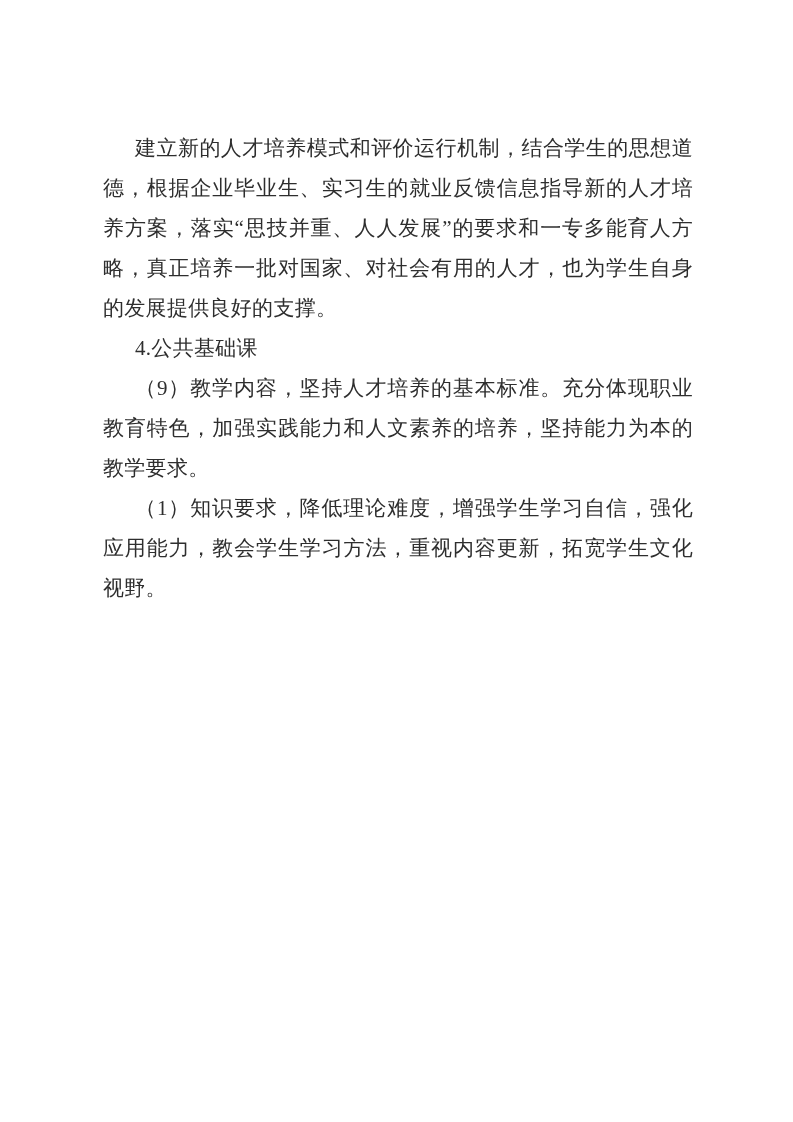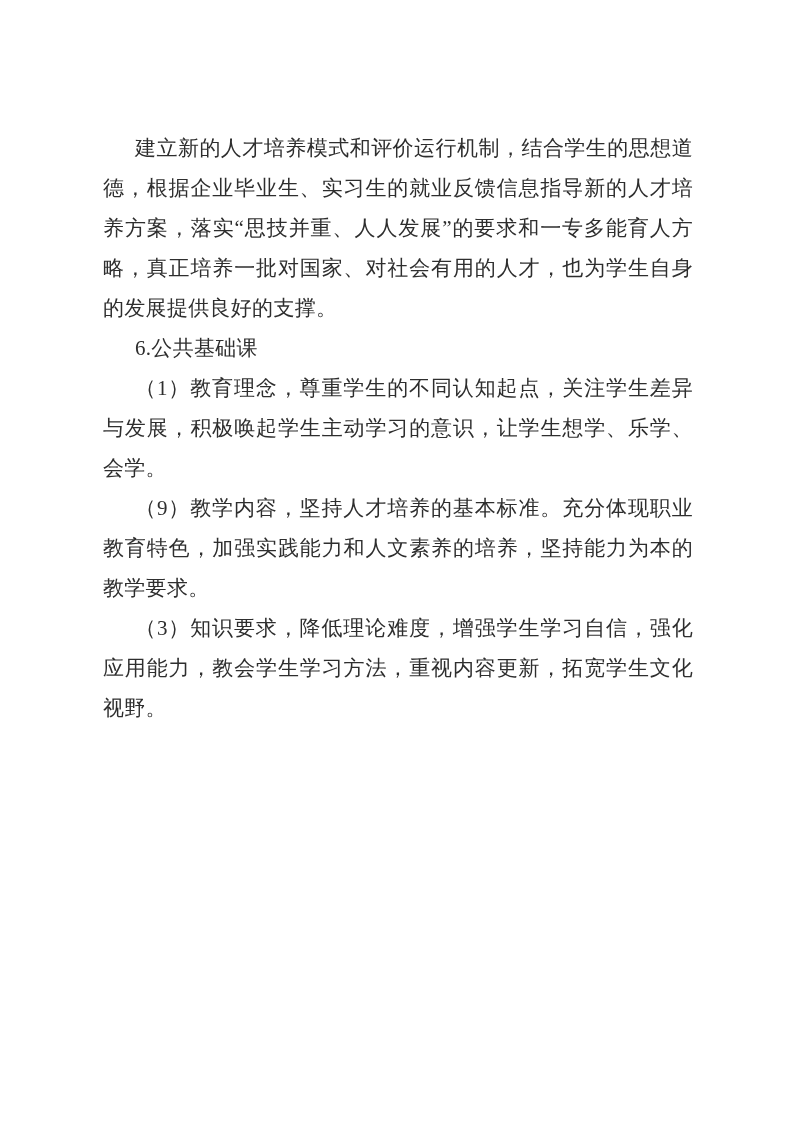--- a/index.html
+++ b/index.html
@@ -44,19 +44,18 @@
     color: #222222;
     font-family: "Liberation Serif", "DejaVu Serif", serif;
   }
 </style>
 </head>
 <body>
 
 <div class="page">
   <div class="content" id="paragraphs">
       <p>建立新的人才培养模式和评价运行机制，结合学生的思想道德，根据企业毕业生、实习生的就业反馈信息指导新的人才培养方案，落实“思技并重、人人发展”的要求和一专多能育人方略，真正培养一批对国家、对社会有用的人才，也为学生自身的发展提供良好的支撑。</p>
-      <p>6.公共基础课</p>
-      <p>（1）教育理念，尊重学生的不同认知起点，关注学生差异与发展，积极唤起学生主动学习的意识，让学生想学、乐学、会学。</p>
+      <p>4.公共基础课</p>
       <p>（9）教学内容，坚持人才培养的基本标准。充分体现职业教育特色，加强实践能力和人文素养的培养，坚持能力为本的教学要求。</p>
-      <p>（3）知识要求，降低理论难度，增强学生学习自信，强化应用能力，教会学生学习方法，重视内容更新，拓宽学生文化视野。</p>
+      <p>（1）知识要求，降低理论难度，增强学生学习自信，强化应用能力，教会学生学习方法，重视内容更新，拓宽学生文化视野。</p>
     </div>
   <div class="footer">11</div>
 </div>
 
 </body></html>

